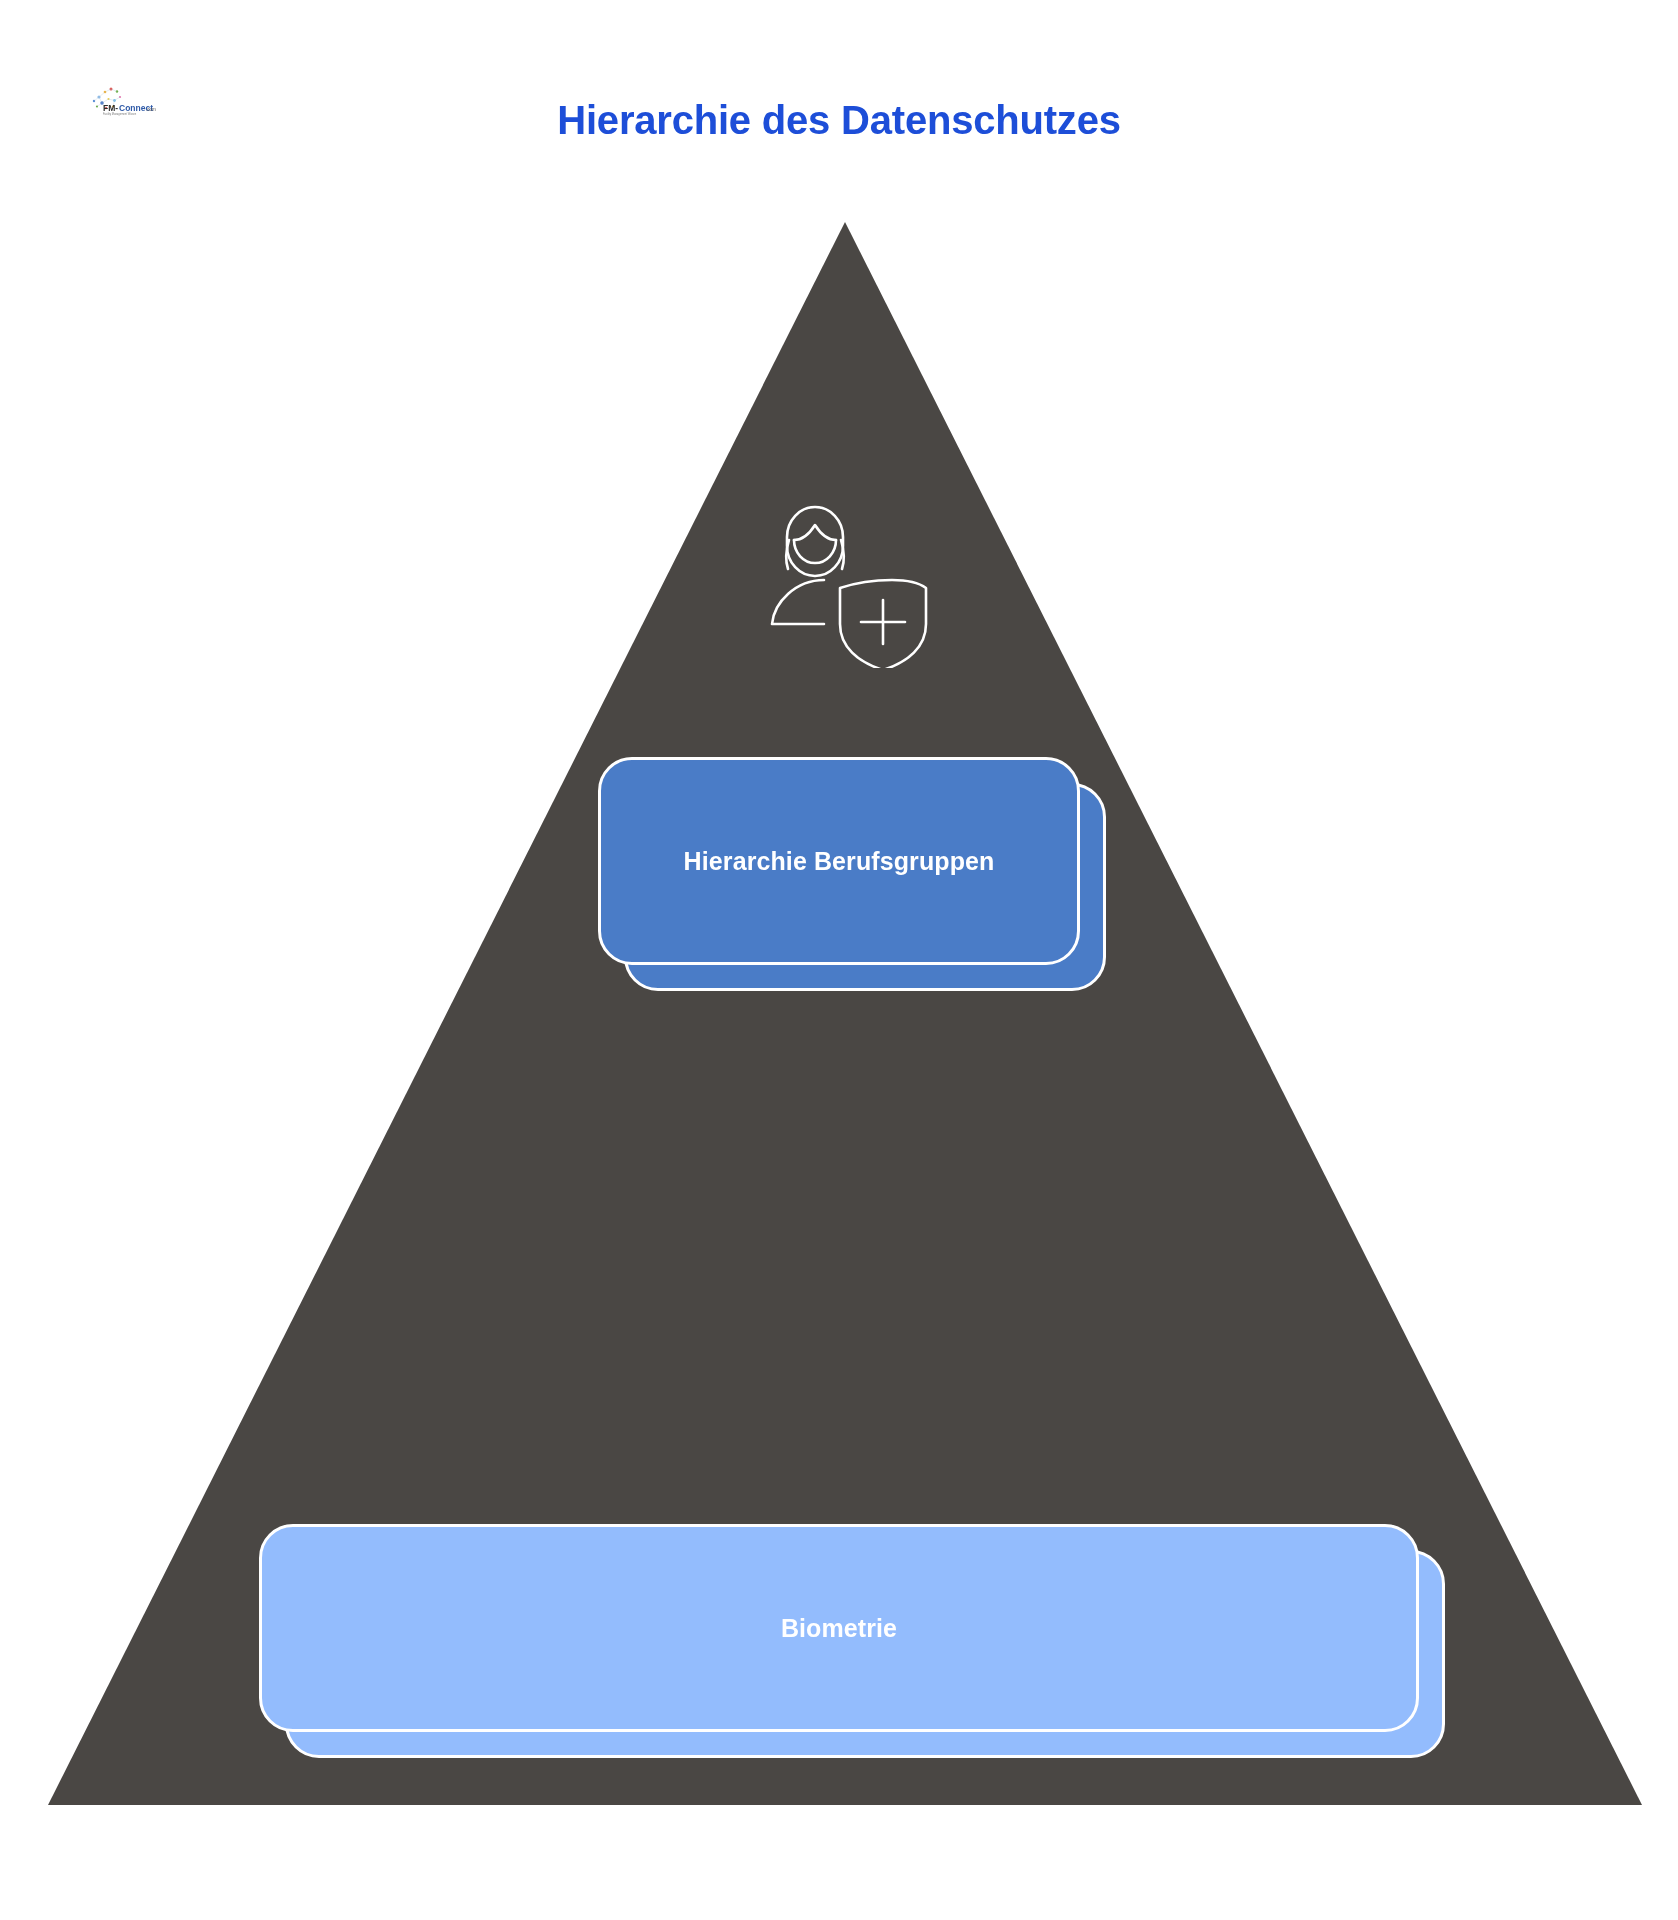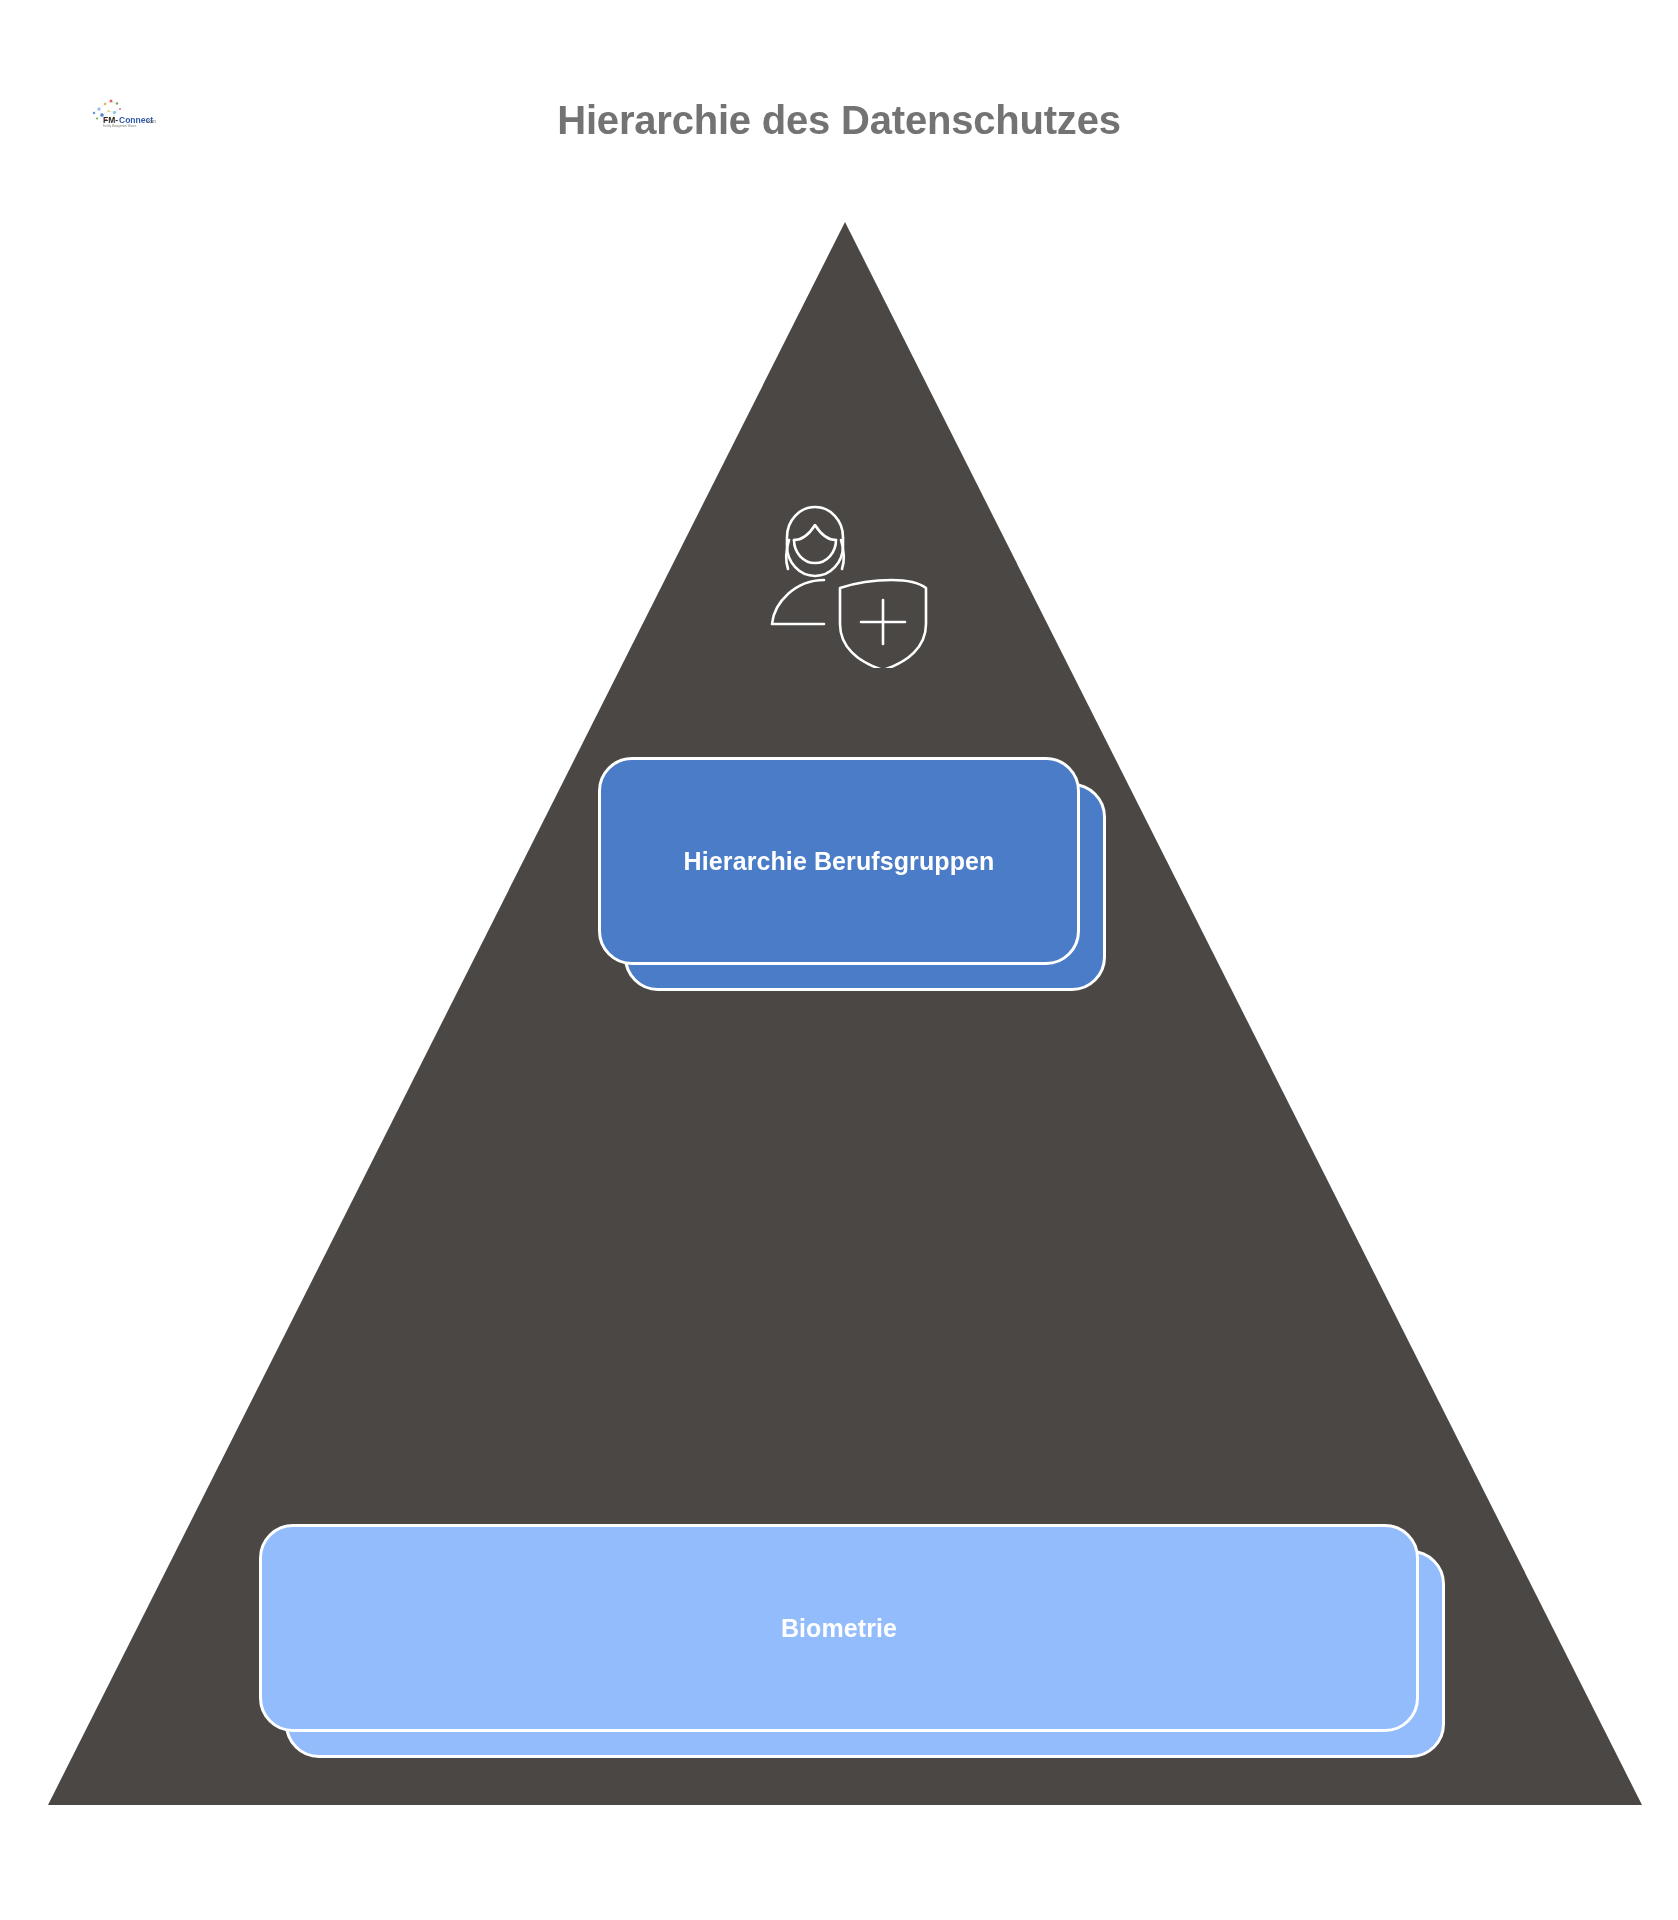--- a/index.html
+++ b/index.html
@@ -13,36 +13,36 @@
     position: relative;
     overflow: hidden;
     font-family: "Liberation Sans", sans-serif;
     -webkit-font-smoothing: antialiased;
   }
 
   
   #brand-logo {
     position: absolute;
     left: 84px;
-    top: 96px;
+    top: 84px;
     width: 72px;
     height: 34px;
   }
   #brand-logo svg { display: block; width: 100%; height: 100%; }
 
   
   #chart-title {
     position: absolute;
     left: 0;
     top: 98px;
     width: 1678px;
     text-align: center;
     font-size: 40px;
     font-weight: bold;
-    color: #737373;
+    color: #1d4ed8;
     letter-spacing: -0.2px;
     line-height: 1.1;
   }
 
   
   #pyramid-stage {
     position: absolute;
     left: 0;
     top: 0;
     width: 1678px;

